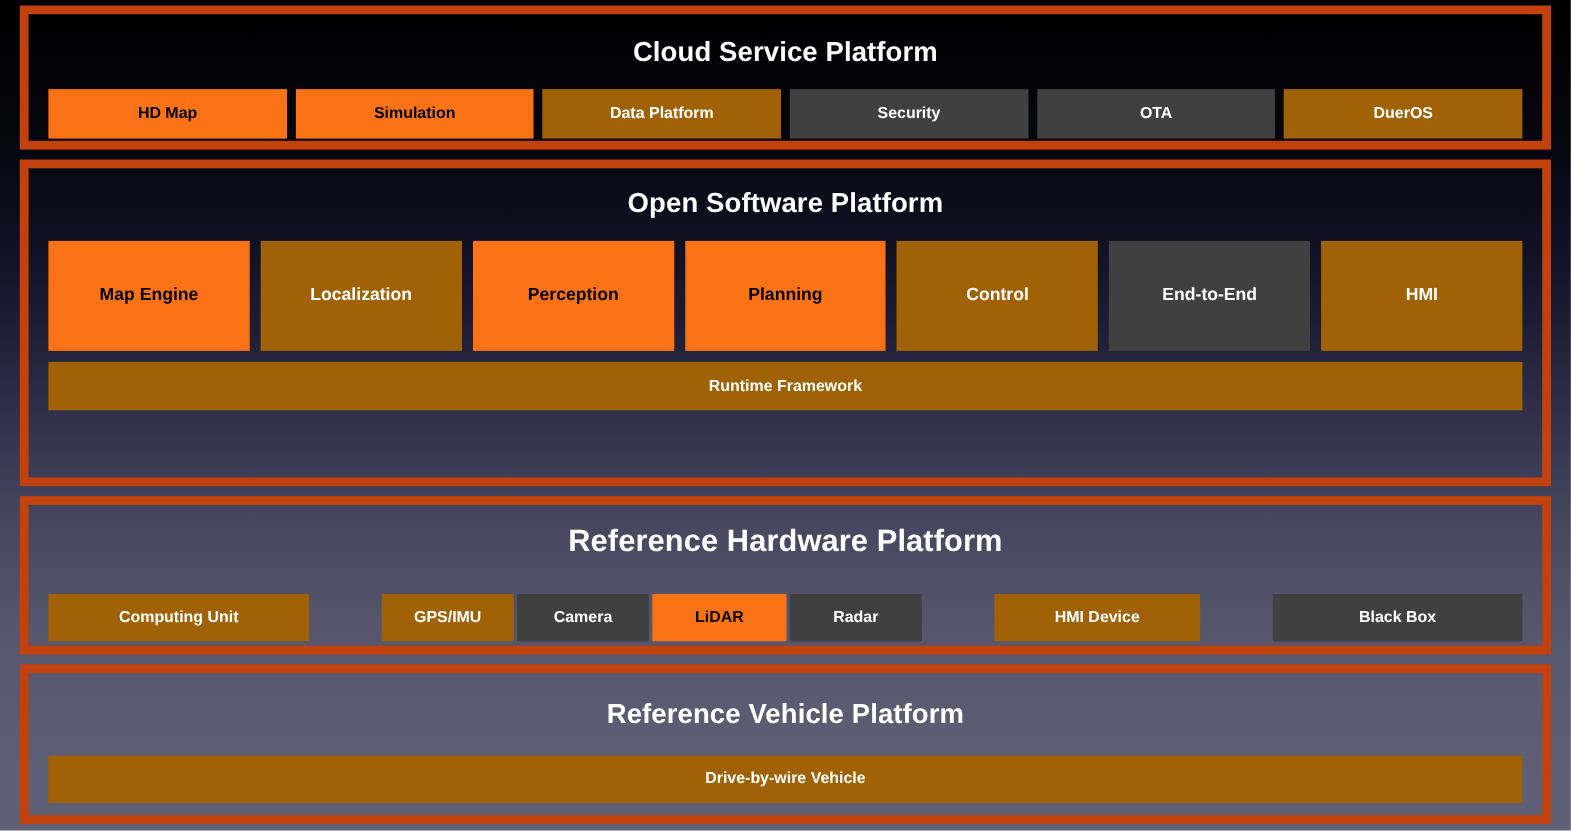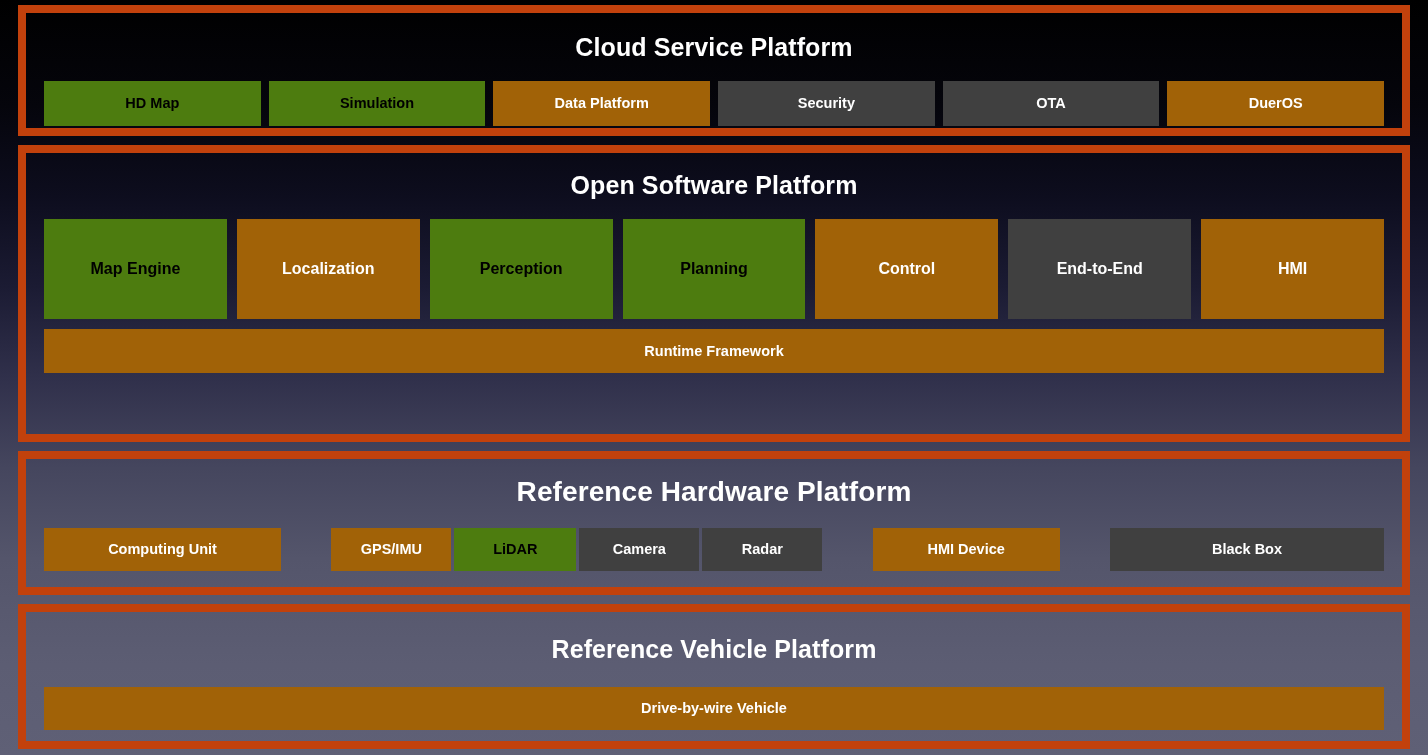--- a/index.html
+++ b/index.html
@@ -59,21 +59,21 @@
   
   .block {
     display: flex;
     align-items: center;
     justify-content: center;
     text-align: center;
     font-weight: bold;
     line-height: 1.15;
     border: none;
   }
-  .c-yellow { background: #4d7c0f; color: #000000; }
+  .c-yellow { background: #f97316; color: #000000; }
   .c-blue   { background: #a16207; color: #ffffff; }
   .c-red    { background: #404040; color: #ffffff; }
 
   
   #panel-cloud { height: 131px; }
   #panel-cloud .panel-title { font-size: 25px; margin-top: 20px; }
   .cloud-row {
     display: flex;
     width: 100%;
     gap: 8px;
@@ -107,21 +107,21 @@
     margin-top: 10px;
   }
 
   
   #panel-hardware { height: 144px; }
   #panel-hardware .panel-title { font-size: 28px; margin-top: 17px; }
   .hw-row {
     display: flex;
     width: 100%;
     align-items: flex-end;
-    margin-top: 20px;
+    margin-top: 32px;
     height: 43px;
   }
   .hw-row .block {
     height: 43px;
     font-size: 14.5px;
   }
   .hw-spacer { flex: 1 1 auto; }
   .hw-group { display: flex; gap: 3px; }
 
   
@@ -160,28 +160,28 @@
     <div class="block c-blue full-bar">Runtime Framework</div>
   </section>
 
   <section class="panel" id="panel-hardware">
     <h2 class="panel-title">Reference Hardware Platform</h2>
     <div class="hw-row">
       <div class="block c-blue" style="width:237px">Computing Unit</div>
       <div class="hw-spacer"></div>
       <div class="hw-group">
         <div class="block c-blue" style="width:120px">GPS/IMU</div>
+        <div class="block c-red" style="width:120px">Camera</div>
         <div class="block c-yellow" style="width:122px">LiDAR</div>
-        <div class="block c-red" style="width:120px">Camera</div>
         <div class="block c-red" style="width:120px">Radar</div>
       </div>
       <div class="hw-spacer"></div>
       <div class="block c-blue" style="width:187px">HMI Device</div>
       <div class="hw-spacer"></div>
-      <div class="block c-red" style="width:274px">Black Box</div>
+      <div class="block c-red" style="width:227px">Black Box</div>
     </div>
   </section>
 
   <section class="panel" id="panel-vehicle">
     <h2 class="panel-title">Reference Vehicle Platform</h2>
     <div class="block c-blue full-bar">Drive-by-wire Vehicle</div>
   </section>
 
 </div>
 

